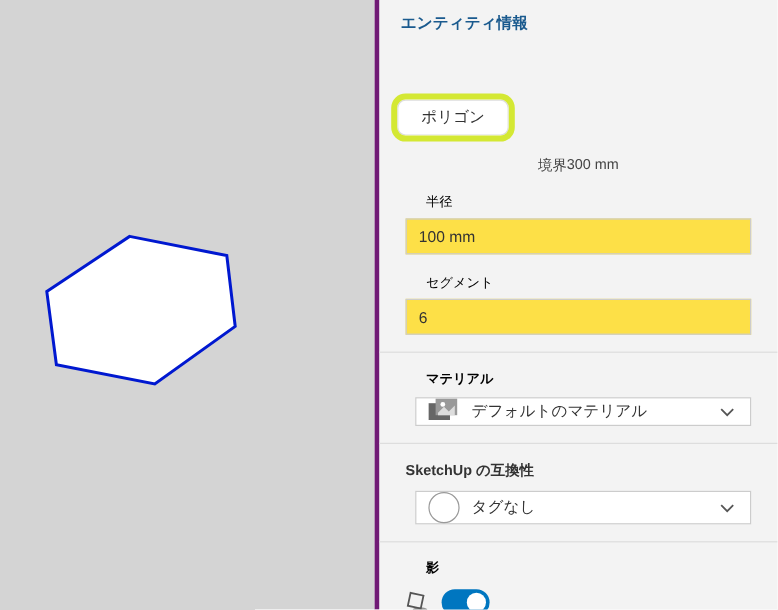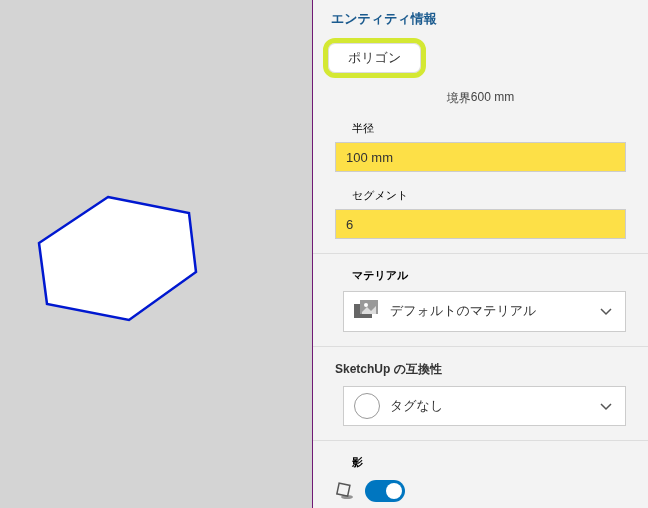--- a/index.html
+++ b/index.html
@@ -21,21 +21,21 @@
   }
   .viewport svg {
     position: absolute;
     top: 0;
     left: 0;
   }
   .panel {
     flex: 1;
     height: 508px;
     background: #f3f3f3;
-    border-left: 1px solid #701a75;
+    border-left: 4px solid #701a75;
     display: flex;
     flex-direction: column;
   }
   .panel-title {
     padding: 10px 16px 6px 18px;
     color: #1a5a8e;
     font-weight: 600;
     font-size: 13px;
   }
   .entity-type-wrap {
@@ -44,20 +44,21 @@
   .entity-type {
     display: inline-block;
     border: 5px solid #d4e833;
     border-radius: 12px;
     padding: 6px 20px;
     background: #fff;
     font-size: 13px;
     color: #333;
     font-weight: 500;
     box-shadow: inset 0 0 0 1px #ddd;
+    margin-top: 40px;
   }
   .row {
     display: flex;
     justify-content: center;
     padding: 6px 22px 6px 22px;
     font-size: 12px;
     color: #444;
   }
   .section-label {
     padding: 8px 22px 4px 39px;
@@ -168,21 +169,21 @@
 
 <div class="panel">
   <div class="panel-title">エンティティ情報</div>
 
   <div class="entity-type-wrap">
     <span class="entity-type">ポリゴン</span>
   </div>
 
   <div class="row">
     <span>境界</span>
-    <span>600 mm</span>
+    <span>300 mm</span>
   </div>
 
   <div class="section-label">半径</div>
   <div class="input-wrap">
     <input class="text-input" value="100 mm" style="">
   </div>
 
   <div class="section-label">セグメント</div>
   <div class="input-wrap">
     <input class="text-input" value="6" style="">

